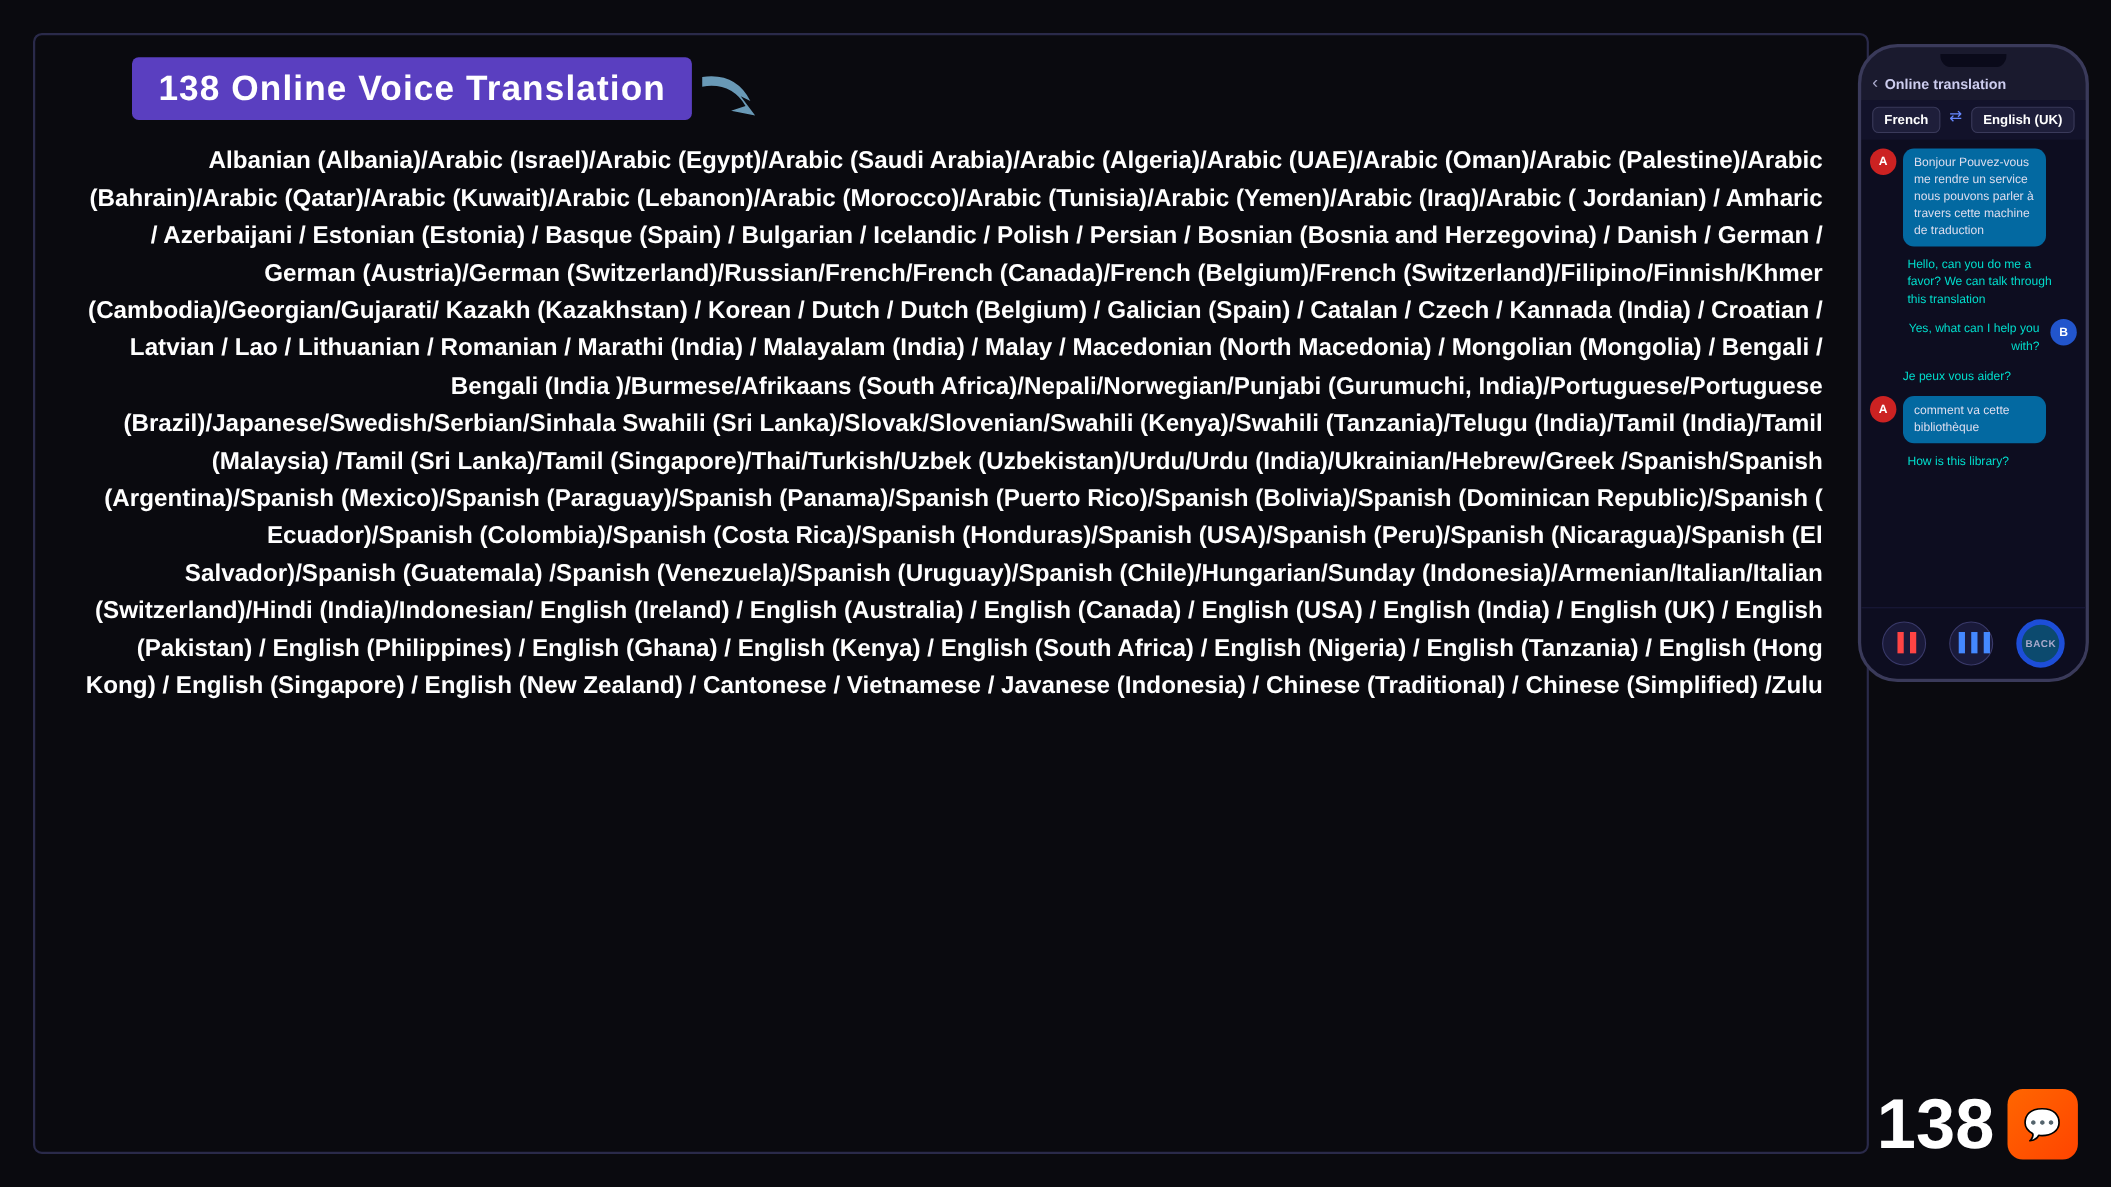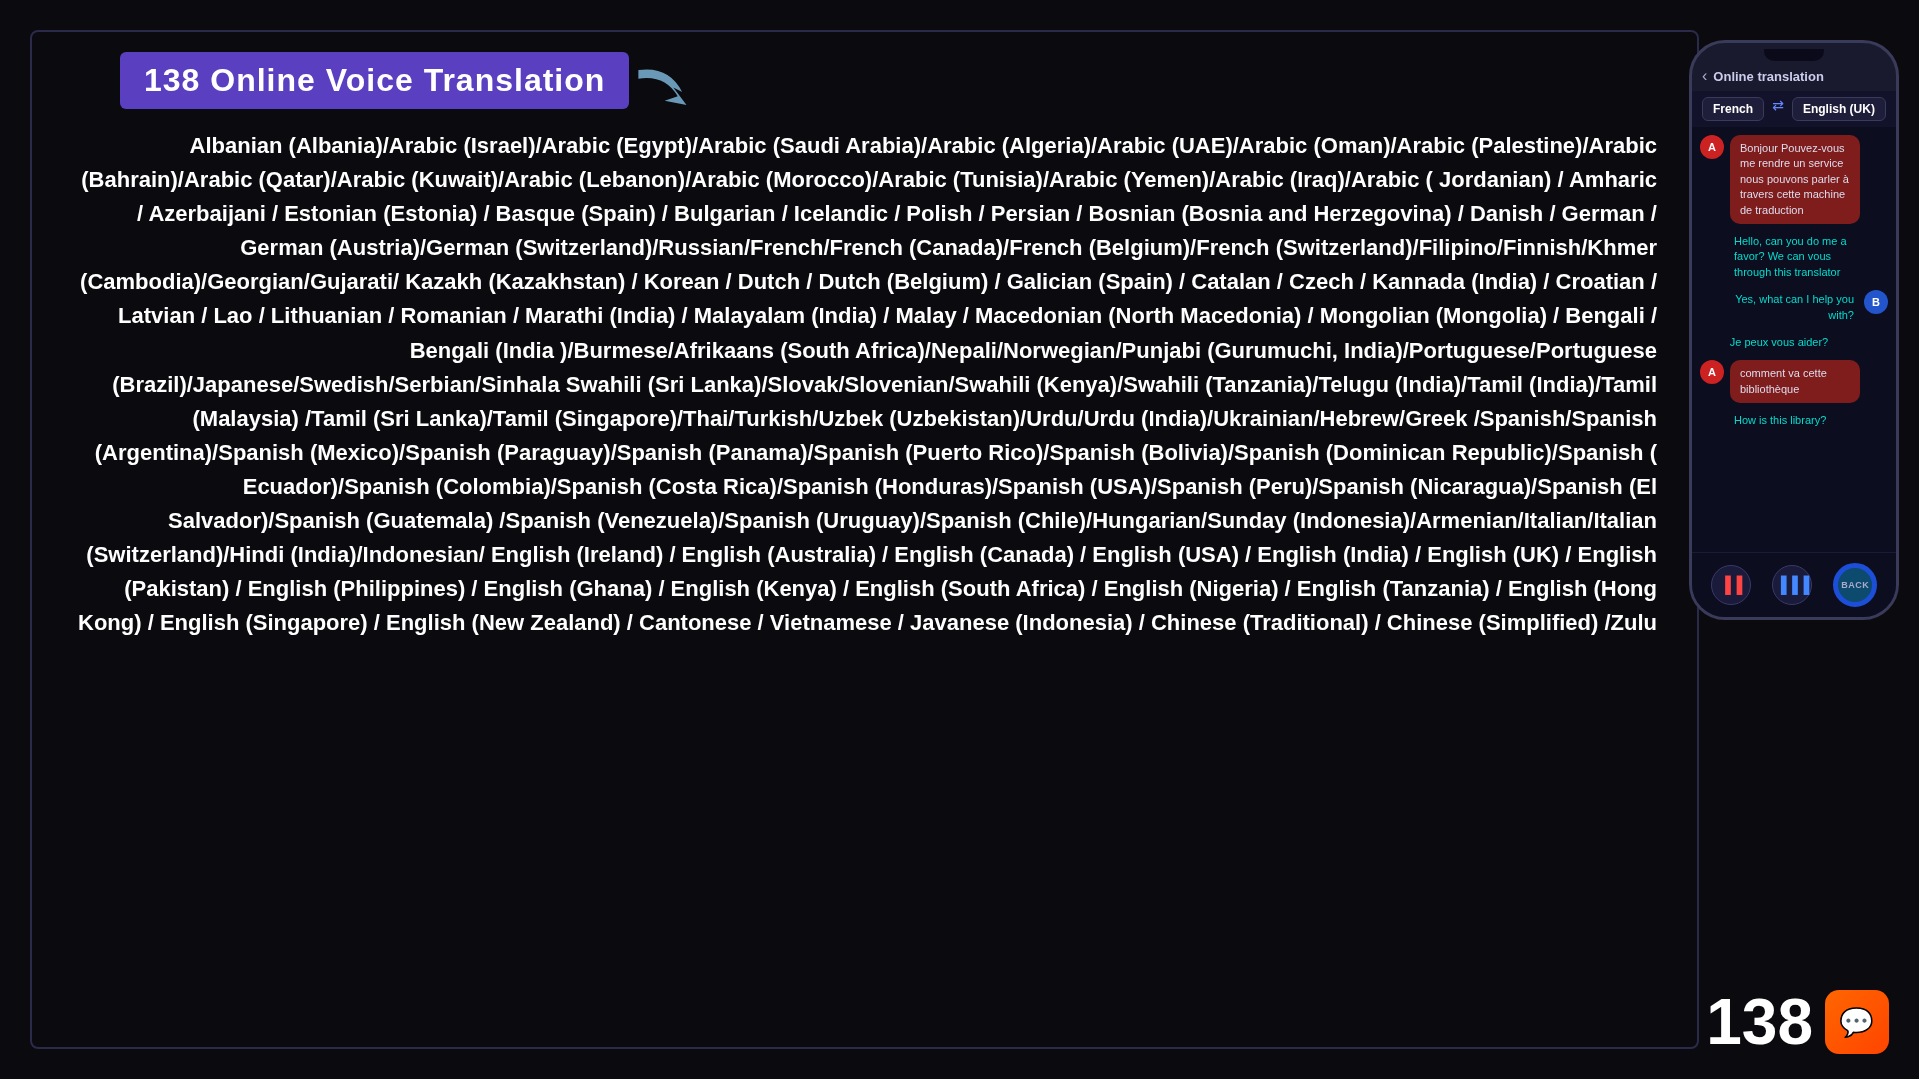--- a/index.html
+++ b/index.html
@@ -187,21 +187,21 @@
       background: #cc2222;
       color: white;
     }
 
     .avatar-b {
       background: #2255cc;
       color: white;
     }
 
     .bubble-dark {
-      background: #7f1d1d;
+      background: #0369a1;
       border-radius: 10px;
       padding: 6px 10px;
       font-size: 11px;
       color: #ddddee;
       max-width: 130px;
       line-height: 1.4;
     }
 
     .bubble-teal {
       background: transparent;
@@ -344,21 +344,21 @@
 
       <div class="chat-bubble-row-left">
         <div class="avatar-circle avatar-a">A</div>
         <div class="bubble-dark">
           Bonjour Pouvez-vous me rendre un service nous pouvons parler à travers cette machine de traduction
         </div>
       </div>
       <div class="chat-bubble-row-left">
         <div style="width:24px;flex-shrink:0;"></div>
         <div class="bubble-teal">
-          Hello, can you do me a favor? We can vous through this translator
+          Hello, can you do me a favor? We can talk through this translation
         </div>
       </div>
 
       <div class="chat-bubble-row-right">
         <div class="bubble-right-teal">
           Yes, what can I help you with?
         </div>
         <div class="avatar-circle avatar-b">B</div>
       </div>
       <div style="display:flex;justify-content:center;padding-right:30px;">

